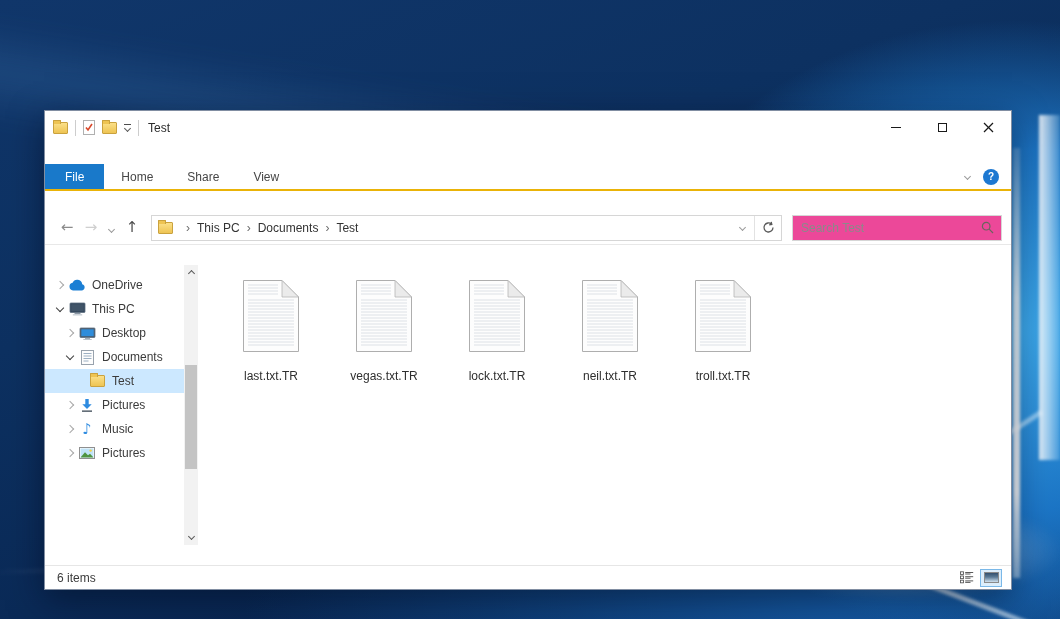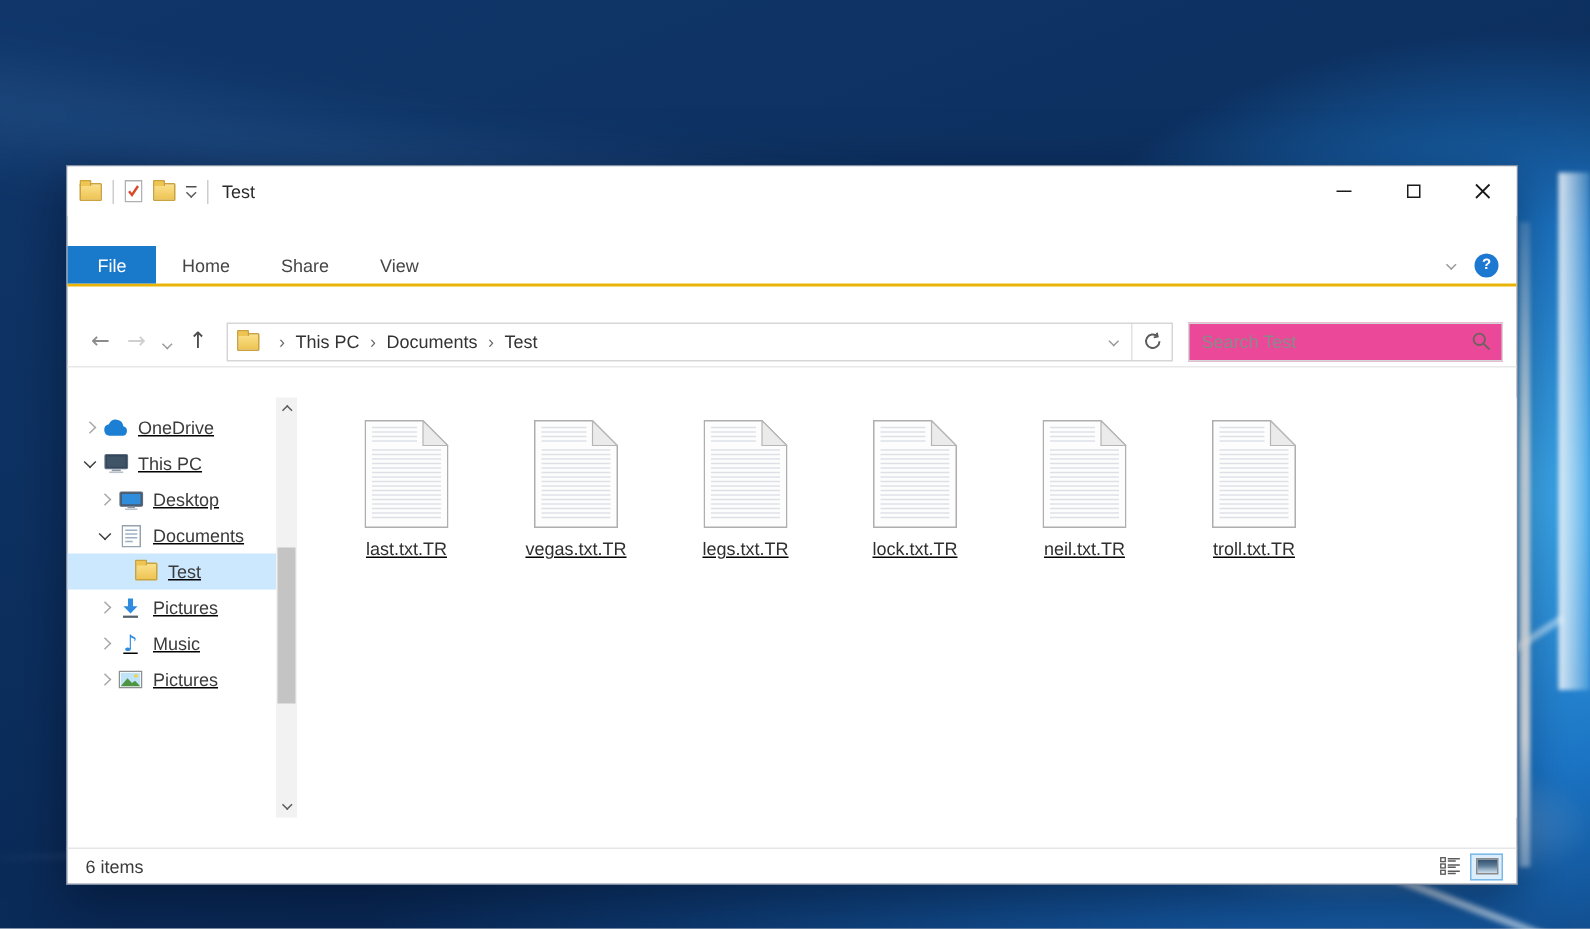--- a/index.html
+++ b/index.html
@@ -76,21 +76,21 @@
   .addr-spacer { flex:1; }
   .addr-dd { width:24px; display:flex; justify-content:center; }
   .addr-div { width:1px; height:24px; background:#e2e2e2; }
   .addr-refresh { width:26px; display:flex; justify-content:center; }
   .searchbox { width:210px; height:26px; margin-left:10px; border:1px solid #d6d6d6; background:#ec4899; display:flex; align-items:center; }
   .searchbox input { border:none; outline:none; flex:1; font-size:12px; padding:0 4px 0 8px; color:#333; font-family:"Liberation Sans", sans-serif; background:transparent; }
   .searchbox input::placeholder { color:#8a8a8a; }
   .search-mag { padding-right:7px; display:flex; }
 
   
-  .main { flex:1; display:flex; min-height:0;text-decoration:underline; }
+  .main { flex:1; display:flex; min-height:0; }
   .sidebar { width:139px; flex:none; padding-top:8px; overflow:hidden; }
   .srow { height:24px; display:flex; align-items:center; font-size:12px; color:#3b3b3b; white-space:nowrap; }
   .srow.sel { background:#cce8ff; }
   .lvl0 { padding-left:8px; } .lvl1 { padding-left:18px; } .lvl2 { padding-left:28px; }
   .tw { width:14px; height:14px; position:relative; flex:none; }
   .tw.col::before { content:""; position:absolute; left:4px; top:4px; width:5px; height:5px; border-top:1.2px solid #a8a8a8; border-right:1.2px solid #a8a8a8; transform:rotate(45deg); }
   .tw.exp::before { content:""; position:absolute; left:4px; top:3px; width:5px; height:5px; border-top:1.2px solid #3f3f3f; border-right:1.2px solid #3f3f3f; transform:rotate(135deg); }
   .ibox { width:20px; margin-right:5px; display:flex; justify-content:center; flex:none; }
   .music-glyph { font-family:"DejaVu Sans", sans-serif; color:#2e8be0; font-size:15px; line-height:1; }
 
@@ -98,21 +98,21 @@
   .sscroll { width:14px; flex:none; background:#f2f2f2; position:relative; }
   .sb-arrow { position:absolute; left:0; width:14px; height:14px; display:flex; align-items:center; justify-content:center; }
   .sb-up { top:0; } .sb-down { bottom:0; }
   .sb-up i { width:5px; height:5px; border-top:1.3px solid #5a5a5a; border-right:1.3px solid #5a5a5a; transform:rotate(-45deg); margin-top:3px; }
   .sb-down i { width:5px; height:5px; border-top:1.3px solid #5a5a5a; border-right:1.3px solid #5a5a5a; transform:rotate(135deg); margin-bottom:3px; }
   .sb-thumb { position:absolute; left:1px; top:100px; width:12px; height:104px; background:#c4c4c4; }
 
   
   .content { flex:1; padding:15px 0 0 21px; display:flex; flex-wrap:wrap; gap:12px 9px; align-content:flex-start; background:#fff; }
   .tile { width:104px; display:flex; flex-direction:column; align-items:center; }
-  .tile .fname { margin-top:7px; font-size:12px; color:#2f2f2f; text-align:center; }
+  .tile .fname { margin-top:17px; font-size:12px; color:#2f2f2f; text-align:center; }
 
   
   .statusbar { height:24px; flex:none; border-top:1px solid #e6e6e6; display:flex; align-items:center; padding:0 9px 0 12px; font-size:12px; color:#3b3b3b; }
   .status-views { margin-left:auto; display:flex; align-items:center; gap:6px; }
   .view-thumb-box { width:22px; height:18px; border:1px solid #7ab8e8; background:#dceefc; display:flex; align-items:center; justify-content:center; }
   .view-thumb-box i { display:block; width:15px; height:11px; border:1px solid #8a8a8a; background:linear-gradient(#33506e 0%, #5a7a96 45%, #cfe0ee 100%); }
 </style>
 </head>
 <body>
 
@@ -336,28 +336,20 @@
 
       <div class="tile">
         <svg width="56" height="72" viewBox="0 0 56 72">
           <path d="M0.5 0.5 H39 L55.5 17 V71.5 H0.5 Z" fill="#fdfdfd" stroke="#aeaeae"></path>
           <path d="M39 0.5 L39 17 L55.5 17 Z" fill="#ebebeb" stroke="#b5b5b5" stroke-width="0.8"></path>
           <path stroke="#dde1e6" stroke-width="1" d="M5 5H35M5 8H35M5 11H35M5 14H35M5 20H51M5 23H51M5 26H51M5 29H51M5 32H51M5 35H51M5 38H51M5 41H51M5 44H51M5 47H51M5 50H51M5 53H51M5 56H51M5 59H51M5 62H51M5 65H51"></path>
         </svg>
         <span class="fname">vegas.txt.TR</span>
       </div>
 
-      <div class="tile">
-        <svg width="56" height="72" viewBox="0 0 56 72">
-          <path d="M0.5 0.5 H39 L55.5 17 V71.5 H0.5 Z" fill="#fdfdfd" stroke="#aeaeae"></path>
-          <path d="M39 0.5 L39 17 L55.5 17 Z" fill="#ebebeb" stroke="#b5b5b5" stroke-width="0.8"></path>
-          <path stroke="#dde1e6" stroke-width="1" d="M5 5H35M5 8H35M5 11H35M5 14H35M5 20H51M5 23H51M5 26H51M5 29H51M5 32H51M5 35H51M5 38H51M5 41H51M5 44H51M5 47H51M5 50H51M5 53H51M5 56H51M5 59H51M5 62H51M5 65H51"></path>
-        </svg>
-        <span class="fname">legs.txt.TR</span>
-      </div>
 
       <div class="tile">
         <svg width="56" height="72" viewBox="0 0 56 72">
           <path d="M0.5 0.5 H39 L55.5 17 V71.5 H0.5 Z" fill="#fdfdfd" stroke="#aeaeae"></path>
           <path d="M39 0.5 L39 17 L55.5 17 Z" fill="#ebebeb" stroke="#b5b5b5" stroke-width="0.8"></path>
           <path stroke="#dde1e6" stroke-width="1" d="M5 5H35M5 8H35M5 11H35M5 14H35M5 20H51M5 23H51M5 26H51M5 29H51M5 32H51M5 35H51M5 38H51M5 41H51M5 44H51M5 47H51M5 50H51M5 53H51M5 56H51M5 59H51M5 62H51M5 65H51"></path>
         </svg>
         <span class="fname">lock.txt.TR</span>
       </div>
 

